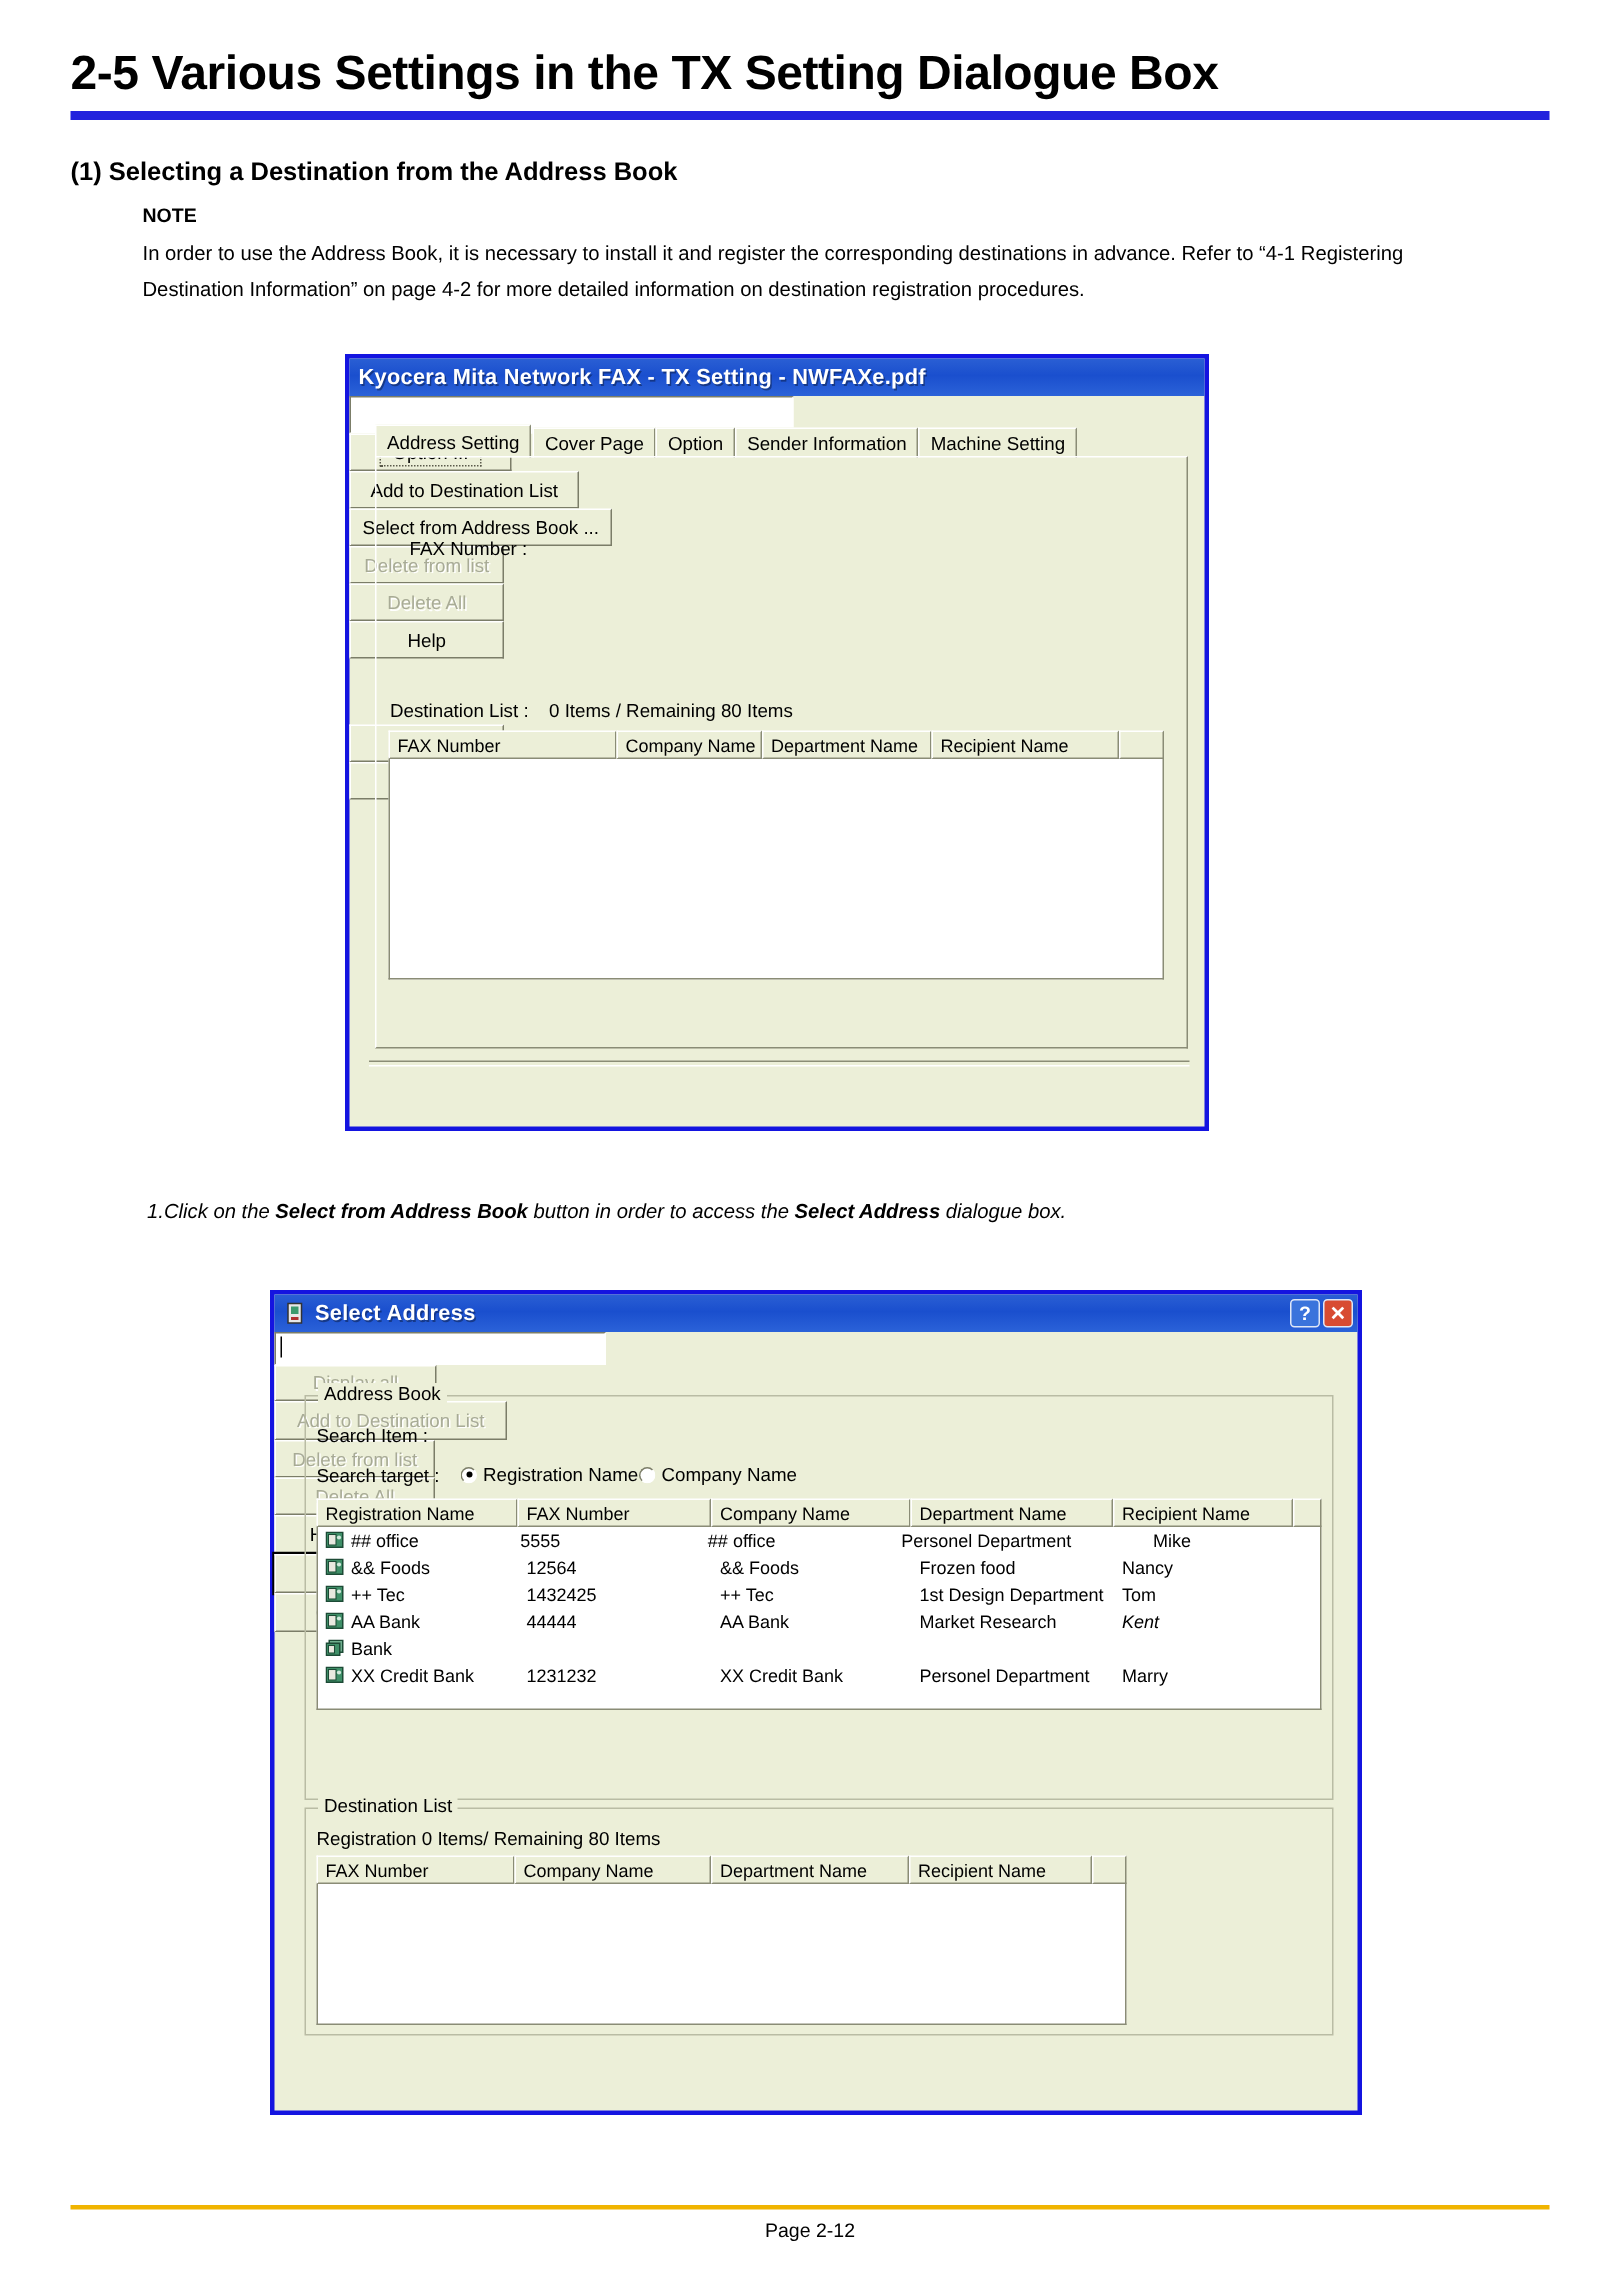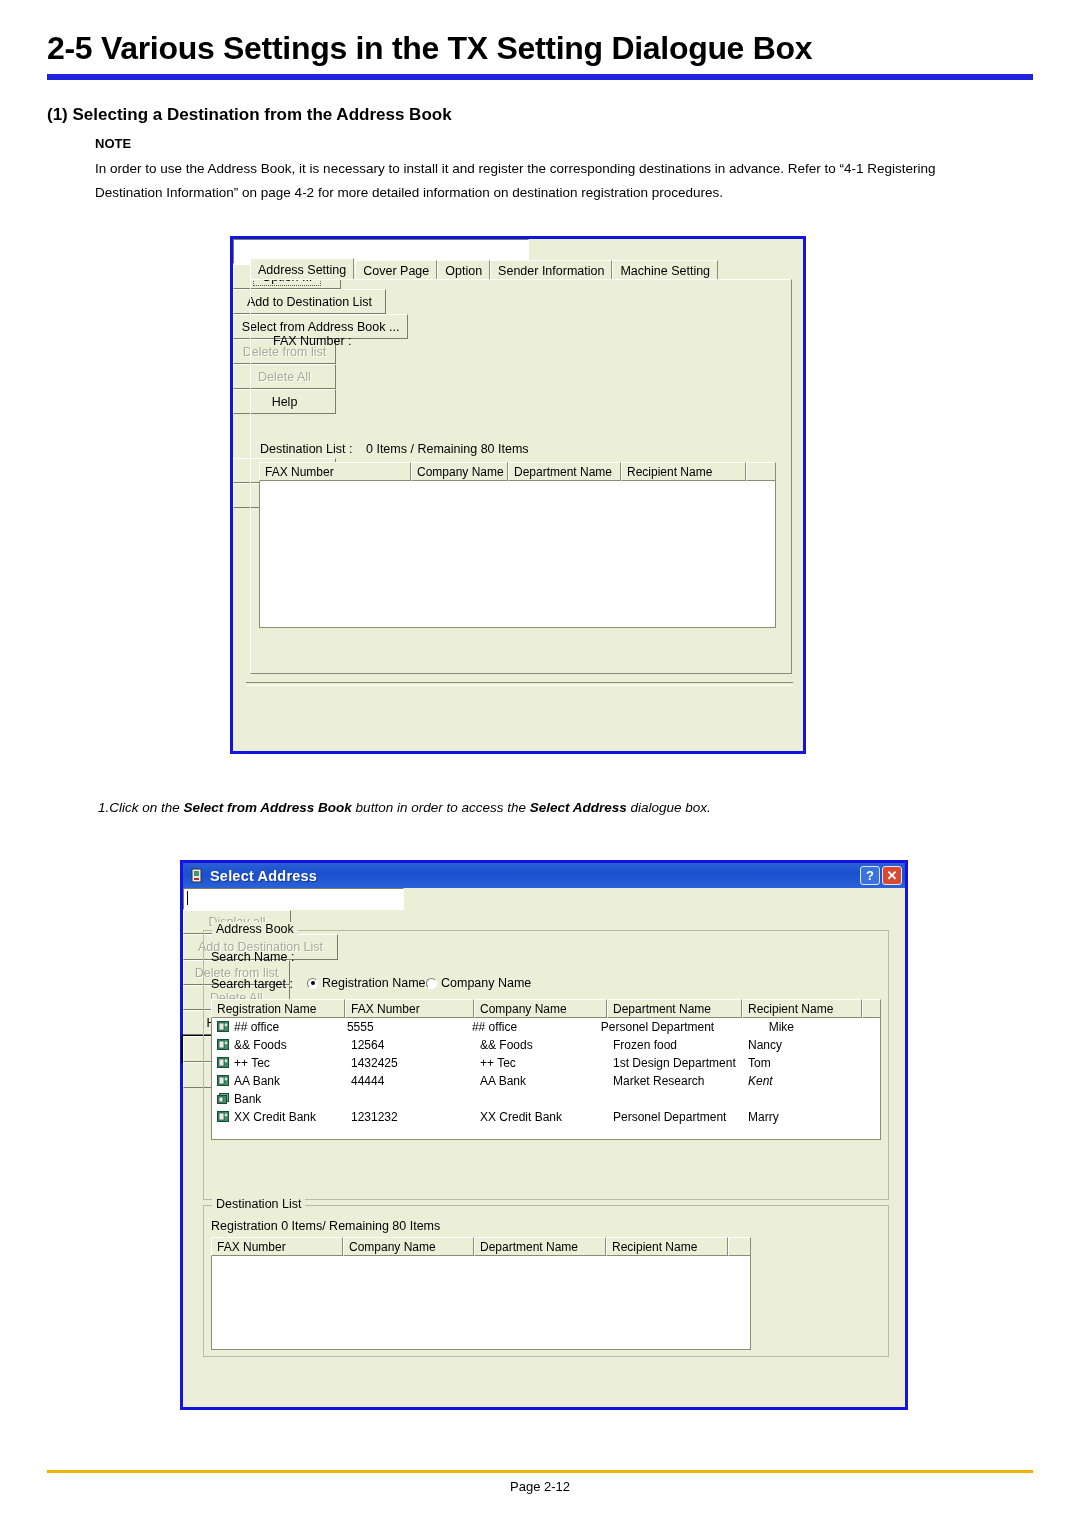--- a/index.html
+++ b/index.html
@@ -289,20 +289,23 @@
 <body>
 
 <div class="page-title">2-5  Various Settings in the TX Setting Dialogue Box</div>
 <div class="title-rule"></div>
 <div class="section-title">(1) Selecting a Destination from the Address Book</div>
 <div class="note-label">NOTE</div>
 <div class="note-body">In order to use the Address Book, it is necessary to install it and register the corresponding destinations in advance. Refer to “4-1 Registering Destination Information” on page 4-2 for more detailed information on destination registration procedures.</div>
 
 <div class="dialog" style="left:230px; top:236px; width:576px; height:518px;">
 
+  <div class="titlebar">
+    <span class="tb-text">Kyocera Mita Network FAX - TX Setting - NWFAXe.pdf</span>
+  </div>
 
   <div class="dlg-body" style="height:487px;">
 
     <div class="tabstrip" style="left:17px; top:19px;">
       <div class="tab active">
           <span>Address Setting</span>
         </div>
       <div class="tab">
           <span>Cover Page</span>
         </div>
@@ -386,21 +389,21 @@
     <span class="tb-btn help">?</span>
     <span class="tb-btn close">✕</span>
   </div>
 
   <div class="dlg-body" style="height:519px;">
 
     <div class="groupbox" style="left:20px; top:42px; width:686px; height:270px;">
       <span class="gb-title">Address Book</span>
     </div>
 
-    <div class="lbl" style="left:28px; top:62px;">Search Name  :</div>
+    <div class="lbl" style="left:28px; top:62px;">Search Item  :</div>
     <div class="field" style="left:109px; top:57px; width:221px; height:22px;" title="">
       <span class="caret"></span>
     </div>
     <div class="btn disabled" style="left:344px; top:56px; width:108px; height:24px;">
       <span>Display all</span>
     </div>
 
     <div class="lbl" style="left:28px; top:89px;">Search target :</div>
     <div class="radio checked" style="left:124px; top:88px;">
       <span class="dot"></span>

